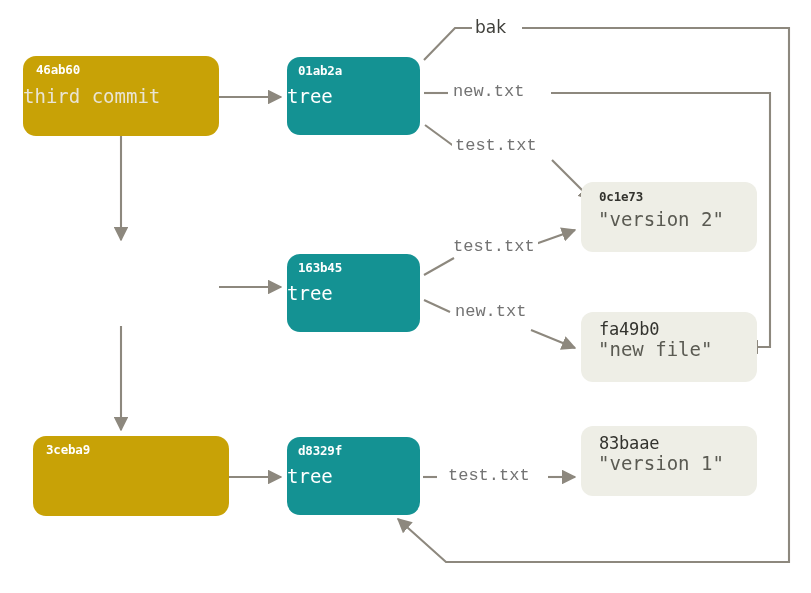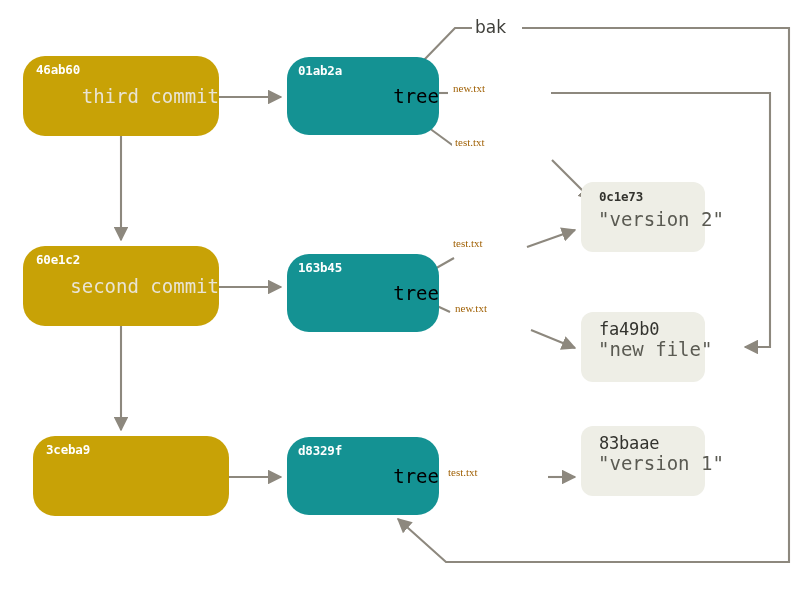--- a/index.html
+++ b/index.html
@@ -21,68 +21,67 @@
   #edge-layer {
     position: absolute;
     left: 0;
     top: 0;
     width: 811px;
     height: 593px;
   }
   .node {
     position: absolute;
     box-sizing: border-box;
-    border-radius: 22px;
+    border-radius: 13px;
     display: block;
   }
   .node .node-hash {
     position: absolute;
     left: 13px;
     top: 6px;
     font-family: "DejaVu Sans Mono", monospace;
     font-size: 12.5px;
     font-weight: bold;
     letter-spacing: -0.2px;
     white-space: nowrap;
   }
   .node .node-label {
     position: absolute;
     left: 0;
     right: 0;
-    text-align: right;
+    text-align: left;
     font-family: "DejaVu Sans Mono", monospace;
     font-size: 19px;
     white-space: nowrap;
   }
   
   .node-commit {
     width: 196px;
     height: 80px;
     background: #c8a206;
   }
   .node-commit .node-hash { color: #ffffff; }
   .node-commit .node-label {
     color: #e9e4d4;
     top: 29px;
   }
   
   .node-tree {
-    width: 152px;
+    width: 133px;
     height: 78px;
     background: #149293;
   }
   .node-tree .node-hash { color: #ffffff; left: 11px; }
   .node-tree .node-label {
-    color: #000000;
+    color: #ffffff;
     top: 28px;
-    margin-left: 34px;
   }
   
   .node-blob {
-    width: 124px;
+    width: 176px;
     height: 70px;
     background: #eeeee6;
     border-radius: 12px;
   }
   .node-blob .node-hash {
     color: #33332e;
     left: 18px;
     top: 7px;
     font-size: 12.5px;
   }
@@ -90,23 +89,23 @@
   .node-blob .node-label {
     color: #5a5a52;
     top: 26px;
     font-size: 19px;
     text-align: left;
     left: 17px;
     right: auto;
   }
   .edge-label {
     position: absolute;
-    font-family: Liberation Serif, serif;
-    font-size: 11px;
-    color: #a16207;
+    font-family: Liberation Mono, monospace;
+    font-size: 17px;
+    color: #737373;
     white-space: nowrap;
     background: #ffffff;
     padding: 0 3px;
   }
   .edge-label.sans {
     font-family: "DejaVu Sans", sans-serif;
     font-size: 17px;
     font-weight: normal;
     color: #3f3f3a;
     text-align: right;
@@ -162,24 +161,20 @@
 
   <div class="edge-label" style="left:452px; top:302px;">new.txt</div>
 
   <div class="edge-label" style="left:445px; top:466px;">test.txt</div>
 
   <div class="node node-commit" style="left:23px; top:56px;">
     <span class="node-hash">46ab60</span>
     <span class="node-label">third commit</span>
   </div>
 
-  <div class="node node-commit" style="left:23px; top:246px;">
-    <span class="node-hash">60e1c2</span>
-    <span class="node-label">second commit</span>
-  </div>
 
   <div class="node node-commit" style="left:33px; top:436px;">
     <span class="node-hash">3ceba9</span>
   </div>
 
   <div class="node node-tree" style="left:287px; top:57px;">
     <span class="node-hash">01ab2a</span>
     <span class="node-label">tree</span>
   </div>
 

